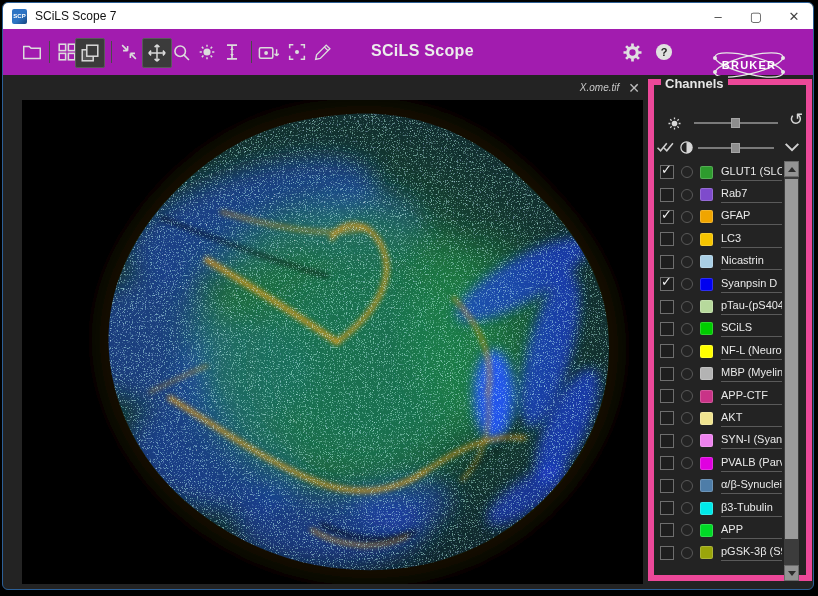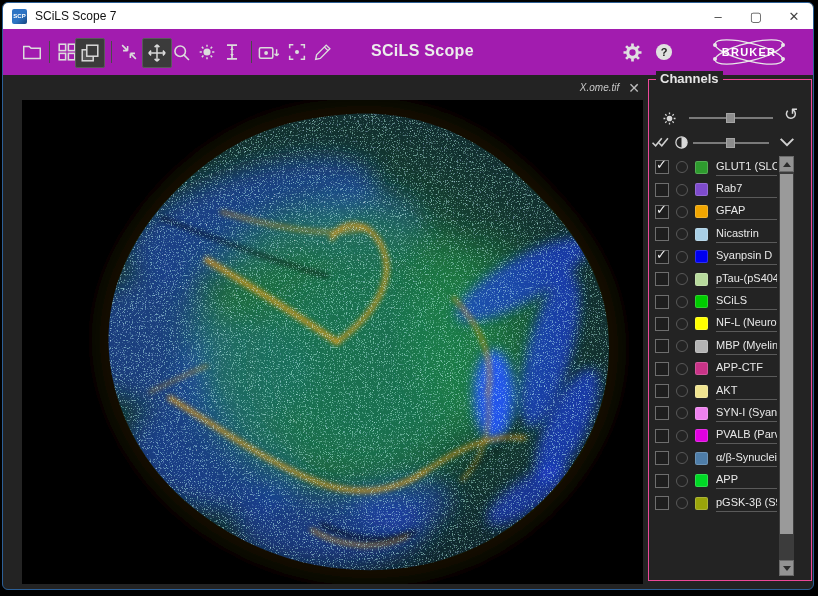--- a/index.html
+++ b/index.html
@@ -12,28 +12,28 @@
     color:#fff;font-size:6px;font-weight:bold;display:flex;align-items:center;justify-content:center;}
   .apptitle{margin-left:8px;font-size:12px;color:#111;}
   .wincontrols{margin-left:auto;display:flex;height:100%;}
   .winbtn{width:38px;height:100%;display:flex;align-items:center;justify-content:center;font-size:13px;color:#444;}
   
   .toolbar{position:absolute;left:0;top:26px;width:100%;height:46px;background:#a21caf;}
   .tbtn{position:absolute;top:10px;width:26px;height:26px;display:flex;align-items:center;justify-content:center;}
   .tbtn.active{background:#3b3b3b;border:1px solid #5a5a5a;border-radius:2px;width:28px;height:28px;top:9px;}
   .tsep{position:absolute;top:12px;width:1px;height:22px;background:#4a4a4a;}
   .applabel{position:absolute;left:368px;top:13px;font-size:16px;font-weight:600;color:#ececec;letter-spacing:.3px;}
-  .bruker{position:absolute;left:698px;top:6px;text-align:center;}
+  .bruker{position:absolute;left:698px;top:19px;text-align:center;}
   
   .tabbar{position:absolute;left:19px;top:73px;width:621px;height:23px;display:flex;align-items:center;justify-content:flex-end;}
   .tablabel{font-size:10px;color:#c8c8c8;font-style:italic;}
   .tabclose{font-size:14px;color:#bdbdbd;margin-left:9px;margin-right:3px;line-height:10px;}
   .canvas{position:absolute;left:19px;top:97px;width:621px;height:484px;background:#000;overflow:hidden;}
   
-  .panel{position:absolute;left:645px;top:76px;width:164px;height:502px;border:1px solid #ec4899;box-sizing:border-box;}
+  .panel{position:absolute;left:645px;top:76px;width:164px;height:502px;border:6px solid #ec4899;box-sizing:border-box;}
   .panel-legend{position:absolute;top:-9px;left:7px;background:#232323;padding:0 4px;font-size:13px;font-weight:bold;color:#e6e6e6;}
   .ctl-icon{position:absolute;color:#d8d8d8;}
   .slider{position:absolute;height:12px;}
   .slider .track{position:absolute;left:0;right:0;top:5px;height:2px;background:#7a7a7a;}
   .slider .thumb{position:absolute;top:1px;width:9px;height:10px;margin-left:-5px;background:#8d8d8d;border:1px solid #a5a5a5;box-sizing:border-box;}
   .reset{font-size:17px;line-height:17px;}
   .chan-list{position:absolute;left:0;top:76px;width:130px;height:420px;overflow:hidden;}
   .ch-row{display:flex;align-items:center;height:22.4px;padding-left:6px;box-sizing:border-box;}
   .cb{width:12px;height:12px;border:1px solid #6e6e6e;position:relative;flex:none;background:#1e1e1e;}
   .cb .cm{display:none;position:absolute;left:0px;top:-4px;color:#f2f2f2;font-size:13px;font-weight:bold;}
@@ -324,20 +324,26 @@
 
   <div class="ch-row">
     <span class="cb checked">
             <span class="cm">✓</span>
           </span>
     <span class="radio"></span>
     <span class="swatch" style="background: rgb(240, 165, 0);"></span>
     <span class="ch-label">GFAP</span>
   </div>
 
+  <div class="ch-row">
+    <span class="cb"></span>
+    <span class="radio"></span>
+    <span class="swatch" style="background: rgb(245, 196, 0);"></span>
+    <span class="ch-label">LC3</span>
+  </div>
 
   <div class="ch-row">
     <span class="cb"></span>
     <span class="radio"></span>
     <span class="swatch" style="background: rgb(169, 207, 229);"></span>
     <span class="ch-label">Nicastrin</span>
   </div>
 
   <div class="ch-row">
     <span class="cb checked">
@@ -405,20 +411,26 @@
   </div>
 
 
   <div class="ch-row">
     <span class="cb"></span>
     <span class="radio"></span>
     <span class="swatch" style="background: rgb(78, 125, 168);"></span>
     <span class="ch-label">α/β-Synuclein</span>
   </div>
 
+  <div class="ch-row">
+    <span class="cb"></span>
+    <span class="radio"></span>
+    <span class="swatch" style="background: rgb(0, 232, 232);"></span>
+    <span class="ch-label">β3-Tubulin</span>
+  </div>
 
   <div class="ch-row">
     <span class="cb"></span>
     <span class="radio"></span>
     <span class="swatch" style="background: rgb(0, 217, 38);"></span>
     <span class="ch-label">APP</span>
   </div>
 
   <div class="ch-row">
     <span class="cb"></span>

